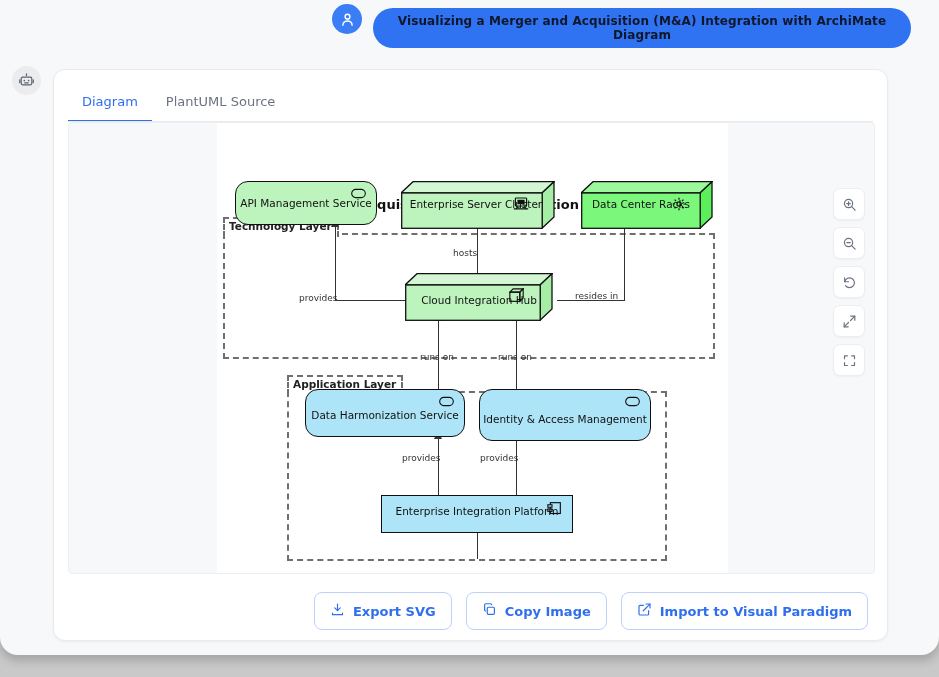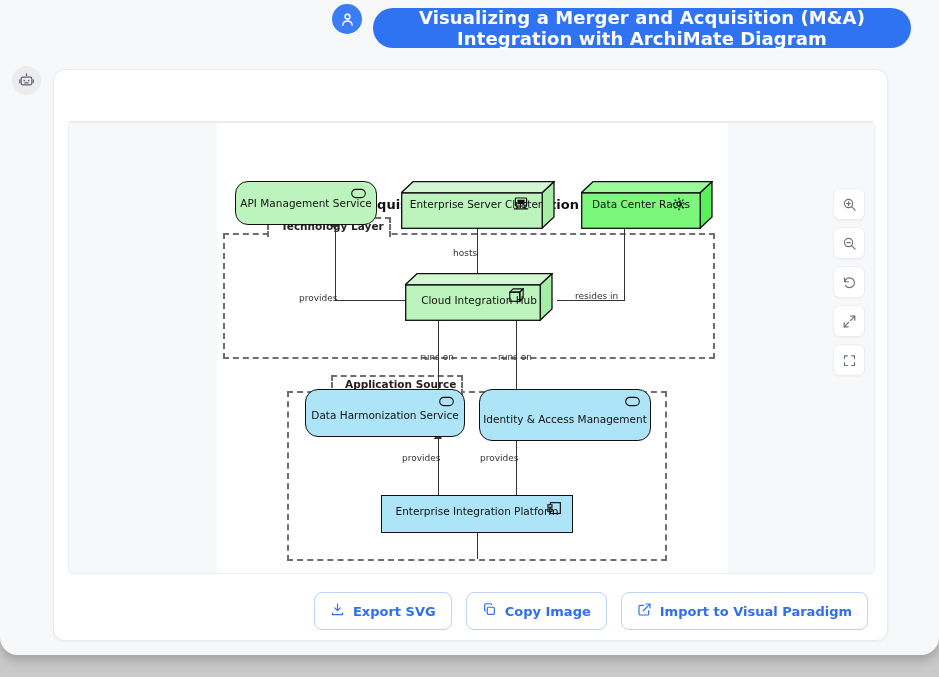--- a/index.html
+++ b/index.html
@@ -19,21 +19,21 @@
     position:absolute;left:0;top:0;width:939px;height:55px;background:#f7f8fa;
   }
   .avatar{
     position:absolute;left:332px;top:4px;width:30px;height:30px;border-radius:50%;
     background:#3b7df6;display:flex;align-items:center;justify-content:center;
   }
   .title-bubble{
     position:absolute;left:373px;top:8px;width:538px;height:40px;
     background:#2f73f3;border-radius:20px;
     display:flex;align-items:center;justify-content:center;
-    color:#ffffff;font-size:18px;font-weight:bold;letter-spacing:.1px;
+    color:#0f172a;font-size:12px;font-weight:bold;letter-spacing:.1px;
     padding:0 14px;box-sizing:border-box;text-align:center;
   }
   
   .bot-badge{
     position:absolute;left:12px;top:66px;width:29px;height:29px;border-radius:50%;
     background:#ececef;display:flex;align-items:center;justify-content:center;
   }
   
   .card{
     position:absolute;left:53px;top:69px;width:833px;height:570px;
@@ -63,21 +63,21 @@
     position:absolute;left:0;top:84px;width:511px;text-align:center;
     font-size:13px;font-weight:bold;color:#111;
   }
   
   .layer{
     position:absolute;border:2px dashed #6f6f6f;background:rgba(0,0,0,0);
   }
   .layer-tab{
     position:absolute;border:2px dashed #6f6f6f;border-bottom:none;background:#fff;
     font-size:10.5px;font-weight:bold;color:#222;
-    padding:1px 5px 1px 12px;white-space:nowrap;margin-left:44px;
+    padding:1px 5px 1px 4px;white-space:nowrap;
   }
   .tech-layer{left:6px;top:120px;width:488px;height:122px;}
   .tech-tab{left:6px;top:104px;height:16px;}
   .app-layer{left:70px;top:278px;width:376px;height:166px;}
   .app-tab{left:70px;top:262px;height:16px;}
 
   
   .node{position:absolute;font-size:10.5px;color:#111;}
   .node .lbl{
     position:absolute;left:0;right:0;bottom:8px;height:100%;
@@ -154,33 +154,41 @@
       <rect x="4.5" y="7.2" width="15" height="11" rx="2.2"></rect>
       <path d="M2.5 11v4M21.5 11v4"></path>
       <circle cx="9" cy="12" r="1.2" fill="#5b6270" stroke="none"></circle>
       <circle cx="15" cy="12" r="1.2" fill="#5b6270" stroke="none"></circle>
       <path d="M9.5 15.3h5"></path>
     </svg>
   </div>
 
   <div class="card">
 
+    <div class="tabs">
+      <div class="tab active">
+        <span>Diagram</span>
+      </div>
+      <div class="tab">
+        <span>PlantUML Source</span>
+      </div>
+    </div>
     <div class="tab-rule"></div>
 
     <div class="diagram-area">
 
       <div class="canvas">
 
         <div class="diag-title">Merger and Acquisition (M&amp;A) Integration Architecture</div>
 
         <div class="layer tech-layer"></div>
         <div class="layer-tab tech-tab">Technology Layer</div>
 
         <div class="layer app-layer"></div>
-        <div class="layer-tab app-tab">Application Source</div>
+        <div class="layer-tab app-tab">Application Layer</div>
 
         <div class="conn hline" style="left:118px;top:187px;width:86px;"></div>
         <div class="conn vline" style="left:118px;top:113px;height:75px;"></div>
         <div class="arrow-up" style="left:114px;top:106px;"></div>
         <div class="conn-lbl" style="left:82px;top:180px;">provides</div>
 
         <div class="conn vline" style="left:260px;top:113px;height:56px;"></div>
         <div class="arrow-up" style="left:256px;top:106px;"></div>
         <div class="conn-lbl" style="left:236px;top:135px;">hosts</div>
 

